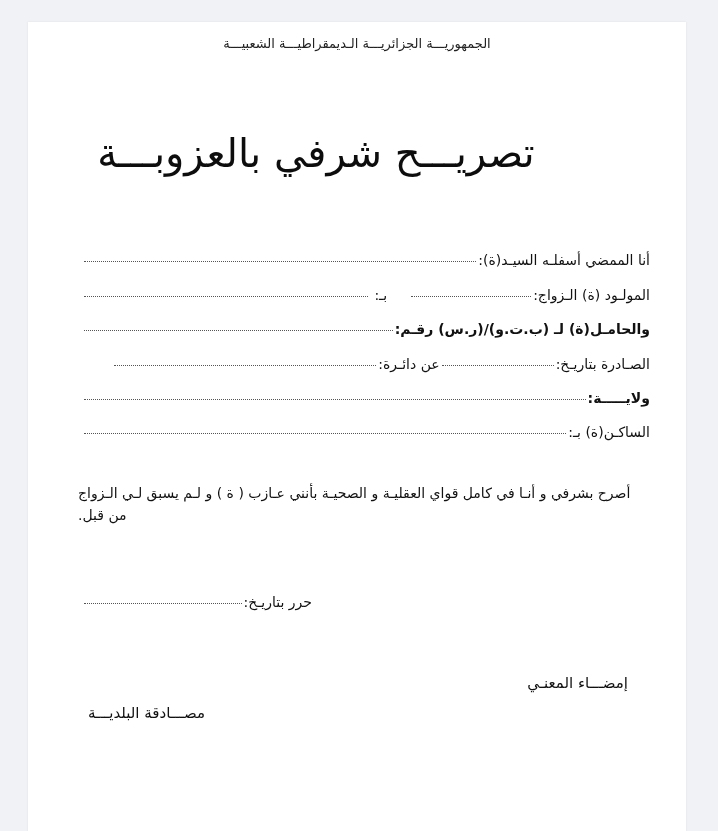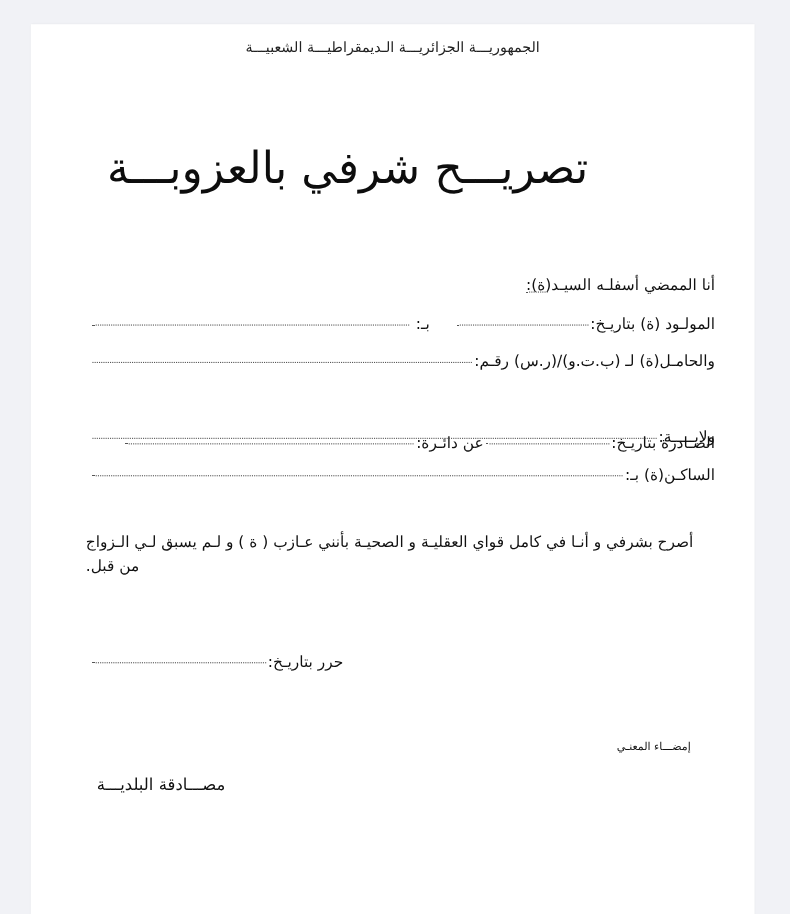--- a/index.html
+++ b/index.html
@@ -107,59 +107,59 @@
       left: 60px;
       font-size: 15px;
       direction: rtl;
       white-space: nowrap;
       margin-top: 30px;
     }
     .sig-right {
       position: absolute;
       top: 652px;
       right: 58px;
-      font-size: 10px;
+      font-size: 15px;
       direction: rtl;
       white-space: nowrap;
     }
   </style>
 </head>
 <body>
 
 <div class="sheet">
 
   <div class="abs header">الجمهوريـــة الجزائريـــة الـديمقراطيـــة الشعبيـــة</div>
 
   <div class="abs title">تصريـــح شرفي بالعزوبـــة</div>
 
-  <div class="field-row" style="top: 230px; flex-direction: column;">
+  <div class="field-row" style="top: 230px;">
     <span class="label">أنا الممضي أسفلـه السيـد(ة):</span>
     <span class="dots"></span>
   </div>
 
   <div class="field-row" style="top: 265px;">
-    <span class="label">المولـود (ة) بتاريـخ:</span>
+    <span class="label">المولـود (ة) الـزواج:</span>
     <span class="dots fixed" style="width: 120px;"></span>
     <span class="mid-label" style="padding-right: 22px;">بـ:</span>
     <span class="dots"></span>
   </div>
 
-  <div class="field-row" style="top: 299px;">
+  <div class="field-row" style="top: 299px; font-weight: bold;">
     <span class="label">والحامـل(ة) لـ (ب.ت.و)/(ر.س) رقـم:</span>
     <span class="dots"></span>
   </div>
 
   <div class="field-row" style="top: 334px; left: 84px;">
     <span class="label">الصـادرة بتاريـخ:</span>
     <span class="dots fixed" style="width: 112px;"></span>
-    <span class="mid-label" style="padding: 0; margin-top: 39px;">عن دائـرة:</span>
+    <span class="mid-label" style="padding: 0;">عن دائـرة:</span>
     <span class="dots"></span>
   </div>
 
-  <div class="field-row" style="top: 368px;">
+  <div class="field-row" style="top: 368px; font-weight: bold;">
     <span class="label">ولايـــــة:</span>
     <span class="dots"></span>
   </div>
 
   <div class="field-row" style="top: 402px;">
     <span class="label">الساكـن(ة) بـ:</span>
     <span class="dots"></span>
   </div>
 
   <div class="declaration">أصرح بشرفي و أنـا في كامل قواي العقليـة و الصحيـة بأنني عـازب ( ة ) و لـم يسبق لـي الـزواج من قبل.</div>

